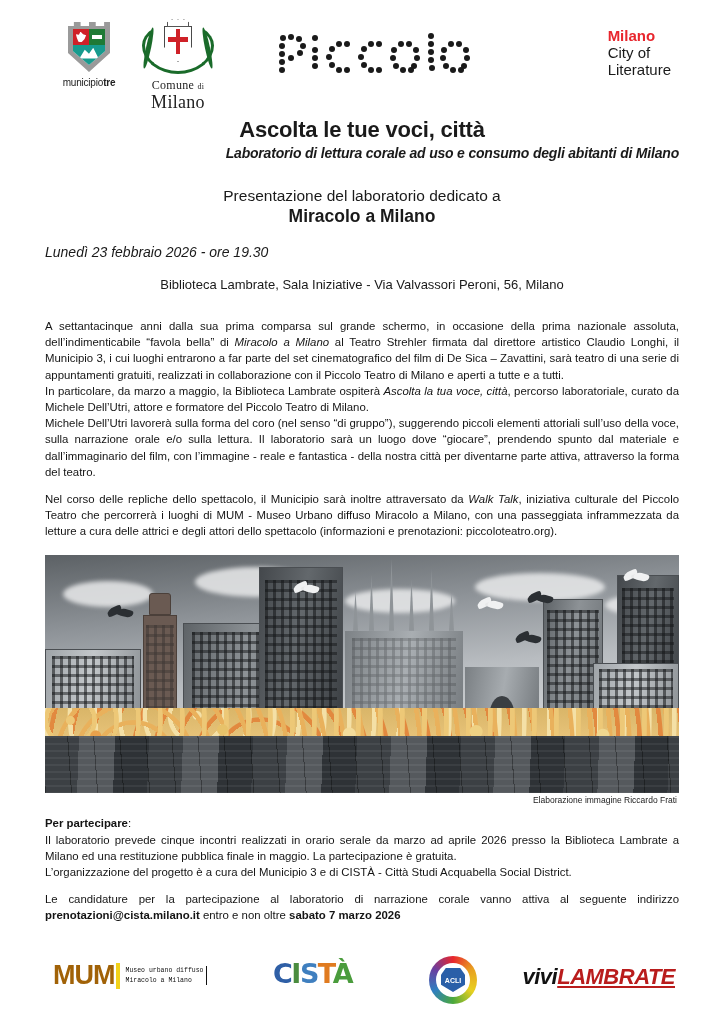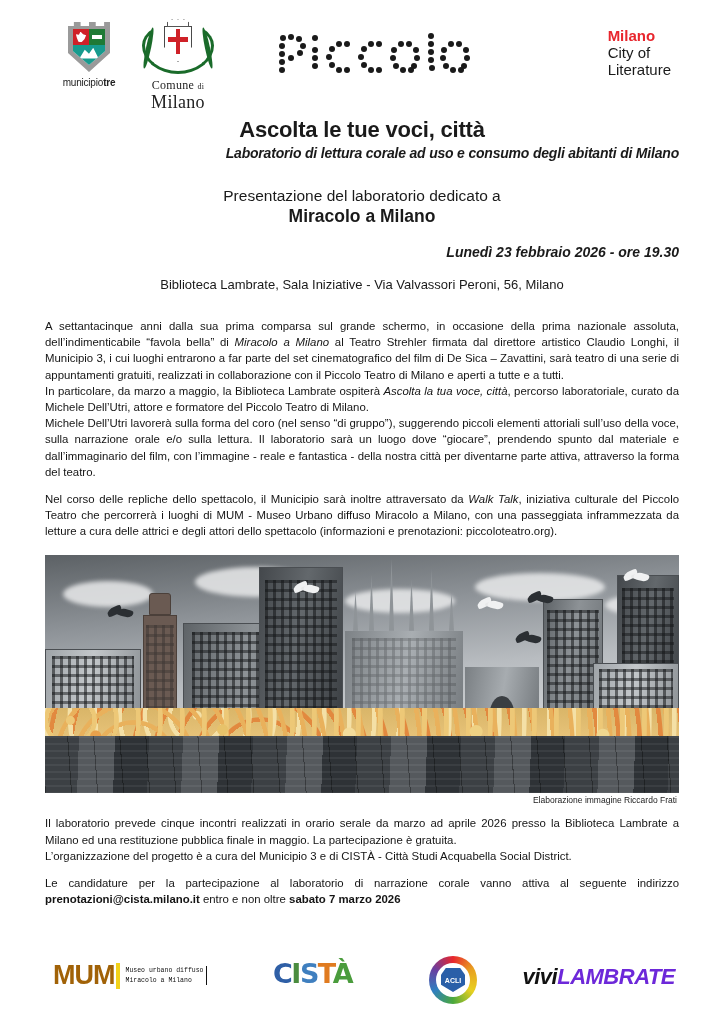--- a/index.html
+++ b/index.html
@@ -210,23 +210,23 @@
     font-size: 15.5px;
     margin-top: 26px;
   }
   .pres-title {
     text-align: center;
     font-size: 17.5px;
     font-weight: bold;
     margin-top: 1px;
   }
   .date-line {
-    text-align: right;
+    text-align: left;
     font-size: 14px;
-    font-weight: bold;
+    font-weight: normal;
     font-style: italic;
     margin-top: 17px;
   }
   .venue-line {
     text-align: center;
     font-size: 13px;
     margin-top: 17px;
   }
 
   
@@ -462,21 +462,21 @@
 
   .vivi {
     position: absolute;
     right: 4px; top: 10px;
     font-size: 22px;
     font-weight: bold;
     font-style: italic;
     letter-spacing: -0.5px;
   }
   .vivi .a { color: #111; }
-  .vivi .b { color: #6d28d9; }
+  .vivi .b { color: #b91c1c; text-decoration: underline; }
 </style>
 </head>
 <body>
 
 <div class="page">
 
   <div class="header-logos">
 
     <div class="logo-municipio">
       <div class="shield-muni">
@@ -676,20 +676,21 @@
       </div>
     <div class="bird" style="left:470px;top:78px;">
         <div class="w1"></div>
         <div class="body"></div>
         <div class="w2"></div>
       </div>
   </div>
   <div class="fig-caption">Elaborazione immagine Riccardo Frati</div>
 
   <div class="bottom-block">
+    <p><b>Per partecipare</b><span>:</span></p>
     <p>Il laboratorio prevede cinque incontri realizzati in orario serale da marzo ad aprile 2026 presso  la Biblioteca Lambrate a Milano ed una restituzione pubblica finale in maggio. La partecipazione è gratuita.</p>
     <p>L’organizzazione del progetto è a cura del Municipio 3 e di CISTÀ - Città Studi Acquabella Social District.</p>
     <p class="gap"><span>Le candidature per la partecipazione al laboratorio di narrazione corale vanno attiva al seguente indirizzo </span><b>prenotazioni@cista.milano.it</b><span> entro e non oltre </span><b>sabato 7 marzo 2026</b></p>
   </div>
 
   <div class="footer-logos">
     <div class="mum">
       <span class="mum-word">MUM</span>
       <span class="mum-bar"></span>
       <span class="mum-sub">

